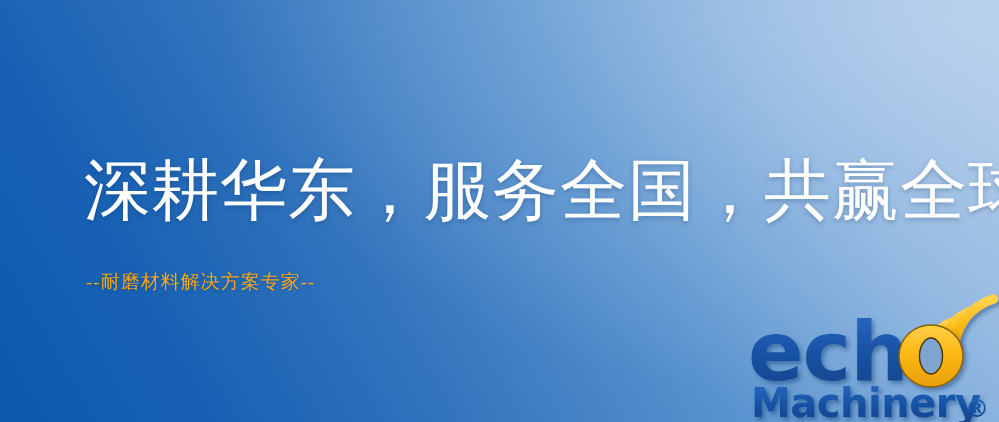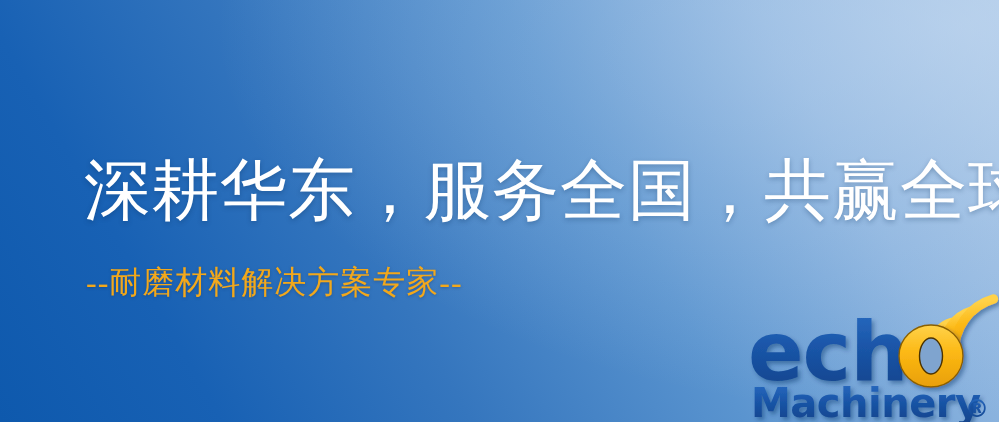--- a/index.html
+++ b/index.html
@@ -51,21 +51,21 @@
     white-space: nowrap;
     text-shadow: 0 2px 5px rgba(10,45,90,0.30);
     z-index: 3;
   }
 
   .subtitle {
     position: absolute;
     left: 86px;
     top: 266px;
     font-family: "Liberation Serif", "DejaVu Serif", serif;
-    font-size: 32px;
+    font-size: 19px;
     line-height: 32px;
     letter-spacing: 1px;
     color: #f2a81b;
     white-space: nowrap;
     text-shadow: 0 1px 3px rgba(20,50,95,0.35);
     z-index: 3;
   }
 
   
   #logo {

